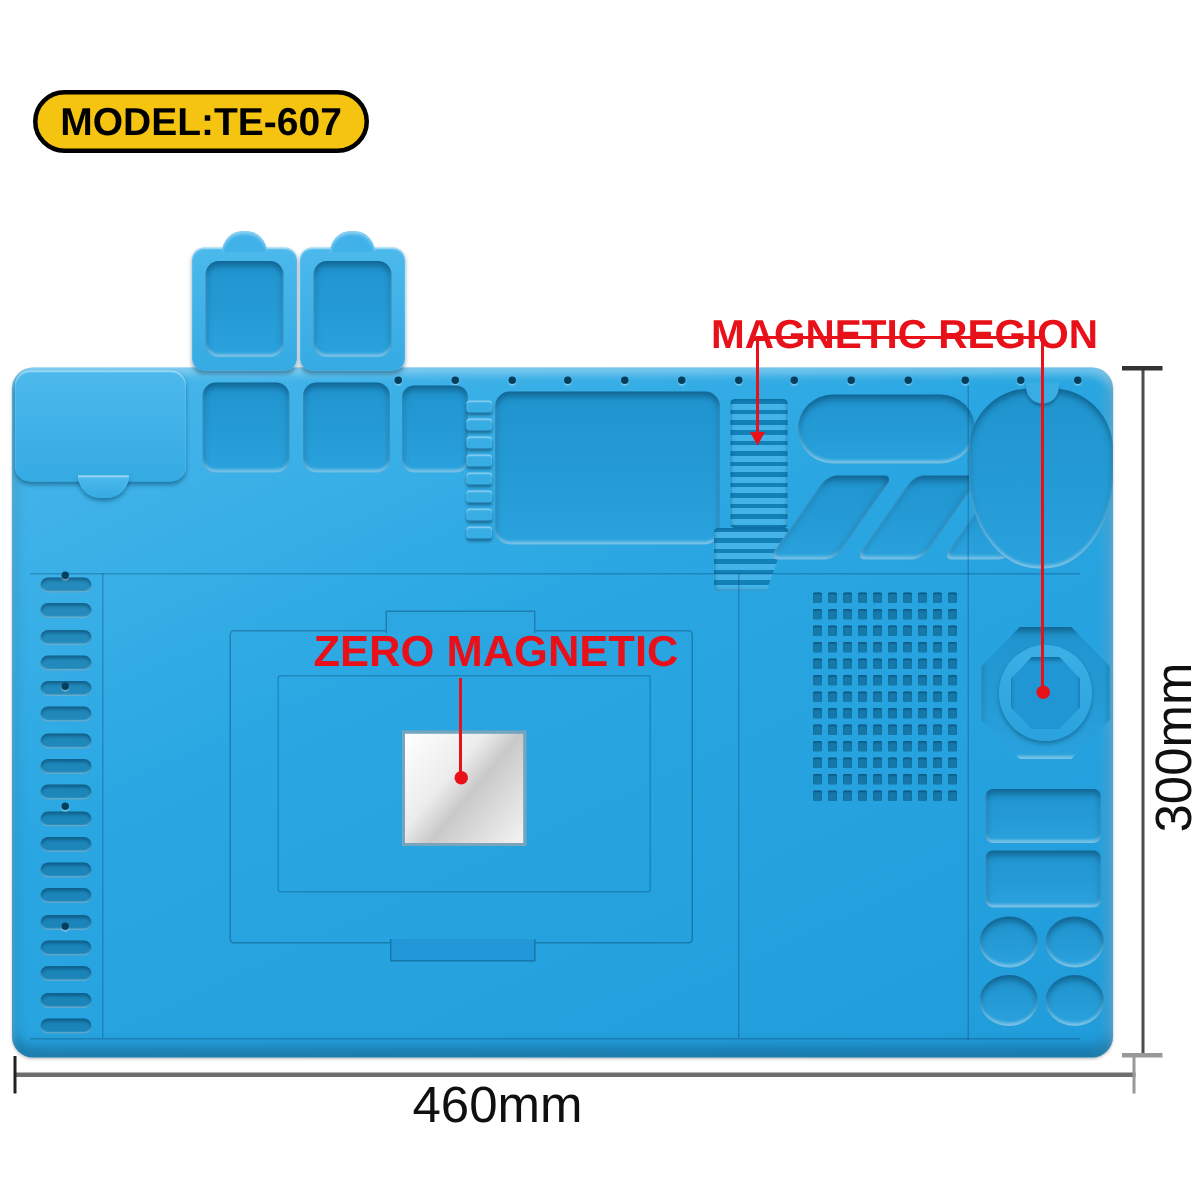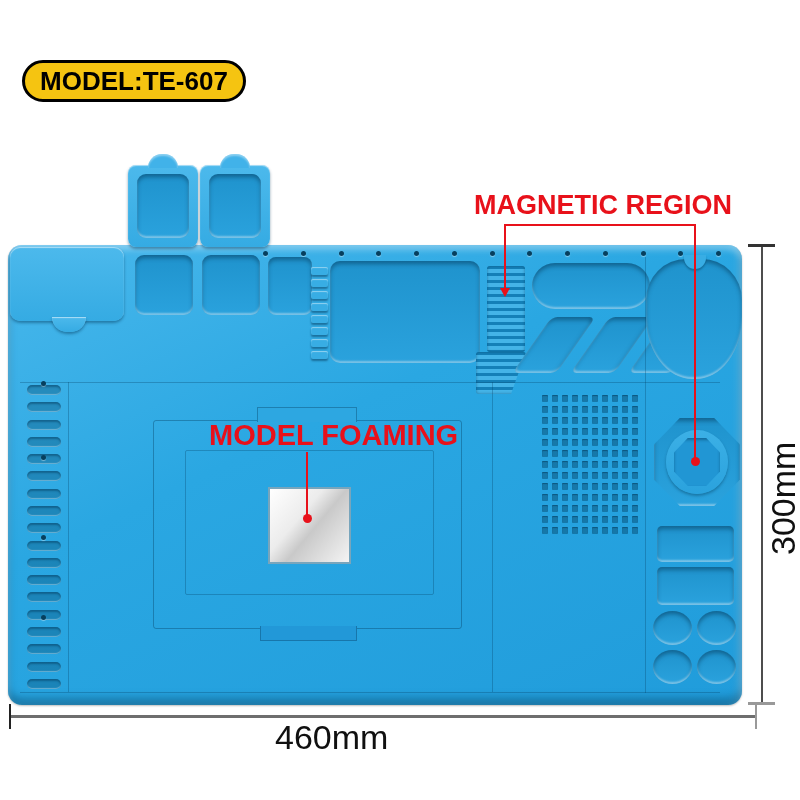--- a/index.html
+++ b/index.html
@@ -310,28 +310,28 @@
     <div class="clover-well recess"></div>
     <div class="clover-well recess"></div>
     <div class="clover-well recess"></div>
   </div>
 </div>
 
 <div class="abs badge">
   <span>MODEL:TE-607</span>
 </div>
 
-<div class="abs red-label" style="left:474px;top:190px;font-size:27px;">MAGNETIC REGION</div>
+<div class="abs red-label" style="left:474px;top:208px;font-size:27px;">MAGNETIC REGION</div>
 <div class="abs red-line" style="left:505px;top:224px;width:191px;height:2px;"></div>
 <div class="abs red-line" style="left:504px;top:224px;width:2px;height:64px;"></div>
 <div class="abs arrow-down" style="left:500px;top:288px;"></div>
 <div class="abs red-line" style="left:694px;top:224px;width:2px;height:235px;"></div>
 <div class="abs red-dot" style="left:691px;top:457px;"></div>
 
-<div class="abs red-label" style="left:209px;top:419px;font-size:29px;">MODEL FOAMING</div>
+<div class="abs red-label" style="left:209px;top:419px;font-size:29px;">ZERO MAGNETIC</div>
 <div class="abs red-line" style="left:306px;top:452px;width:2px;height:64px;"></div>
 <div class="abs red-dot" style="left:303px;top:514px;"></div>
 
 <div class="abs dim" style="left:10px;top:715px;width:747px;height:3px;"></div>
 <div class="abs" style="left:9px;top:704px;width:2px;height:25px;background:#222;"></div>
 <div class="abs" style="left:755px;top:704px;width:2px;height:25px;background:#999;"></div>
 <div class="abs dim-label" style="left:275px;top:718px;">460mm</div>
 
 <div class="abs dim" style="left:761px;top:246px;width:2px;height:458px;background:#4d4d4d;"></div>
 <div class="abs" style="left:748px;top:244px;width:27px;height:3px;background:#333;"></div>

